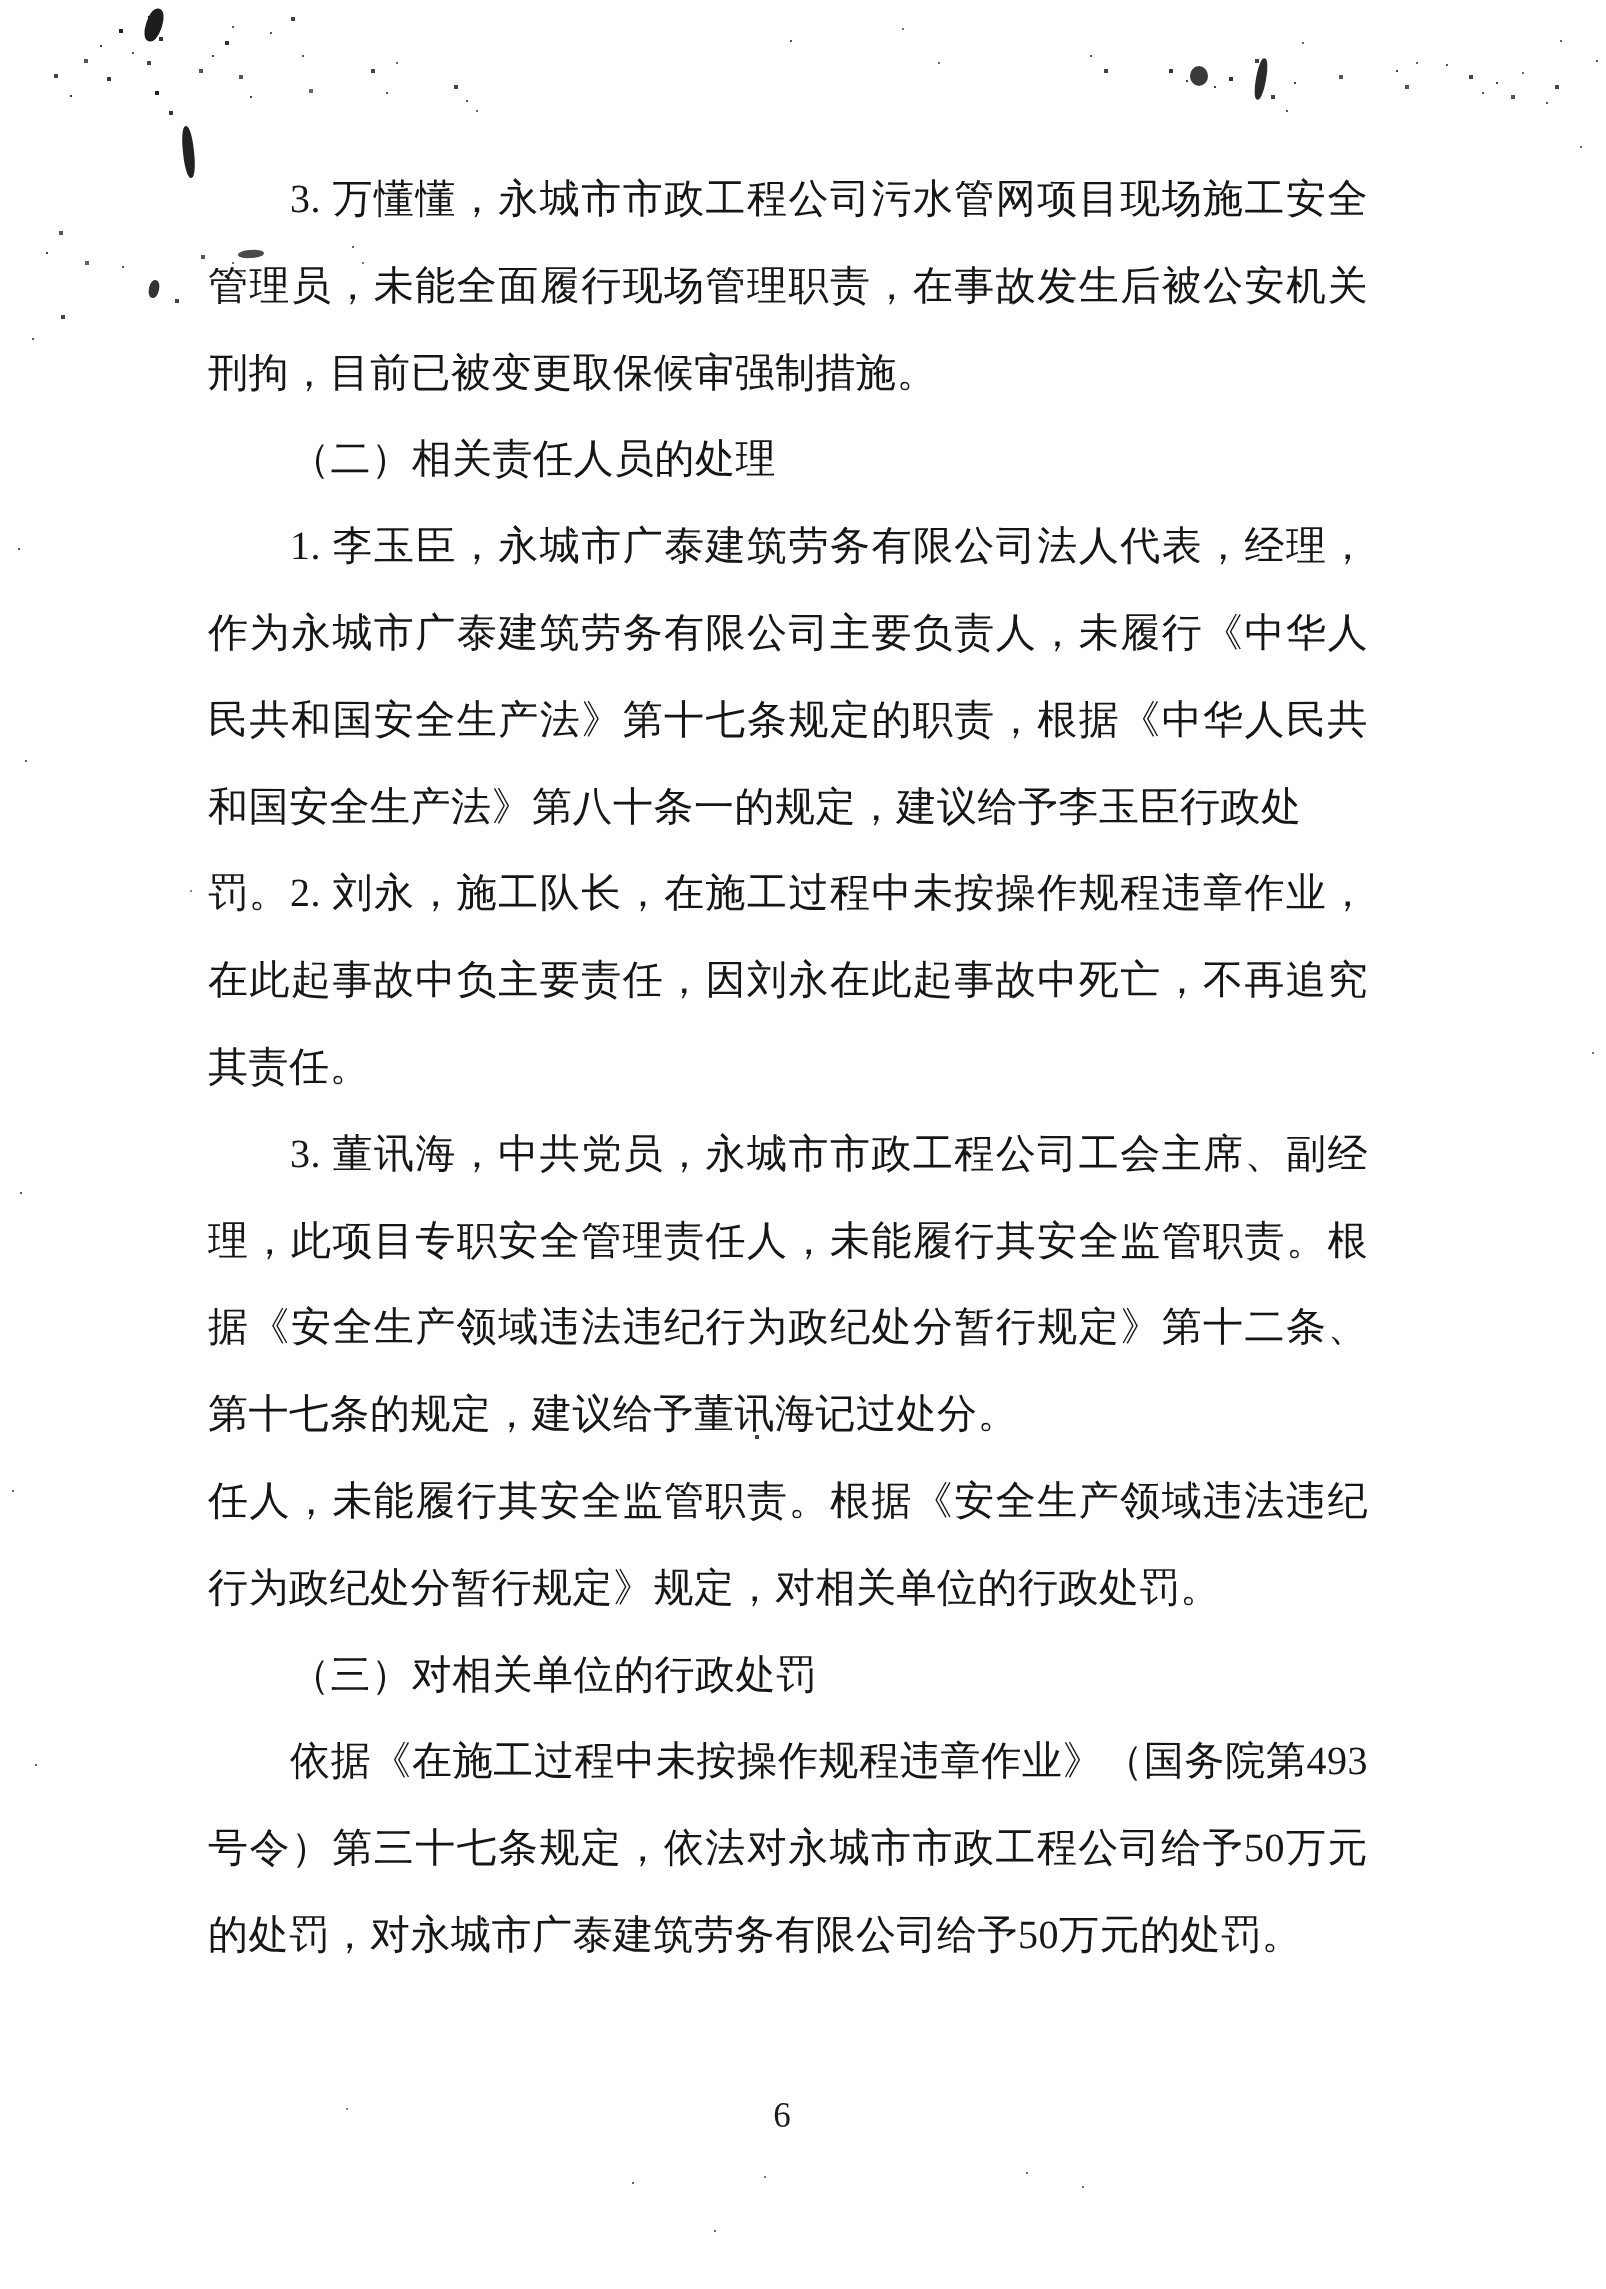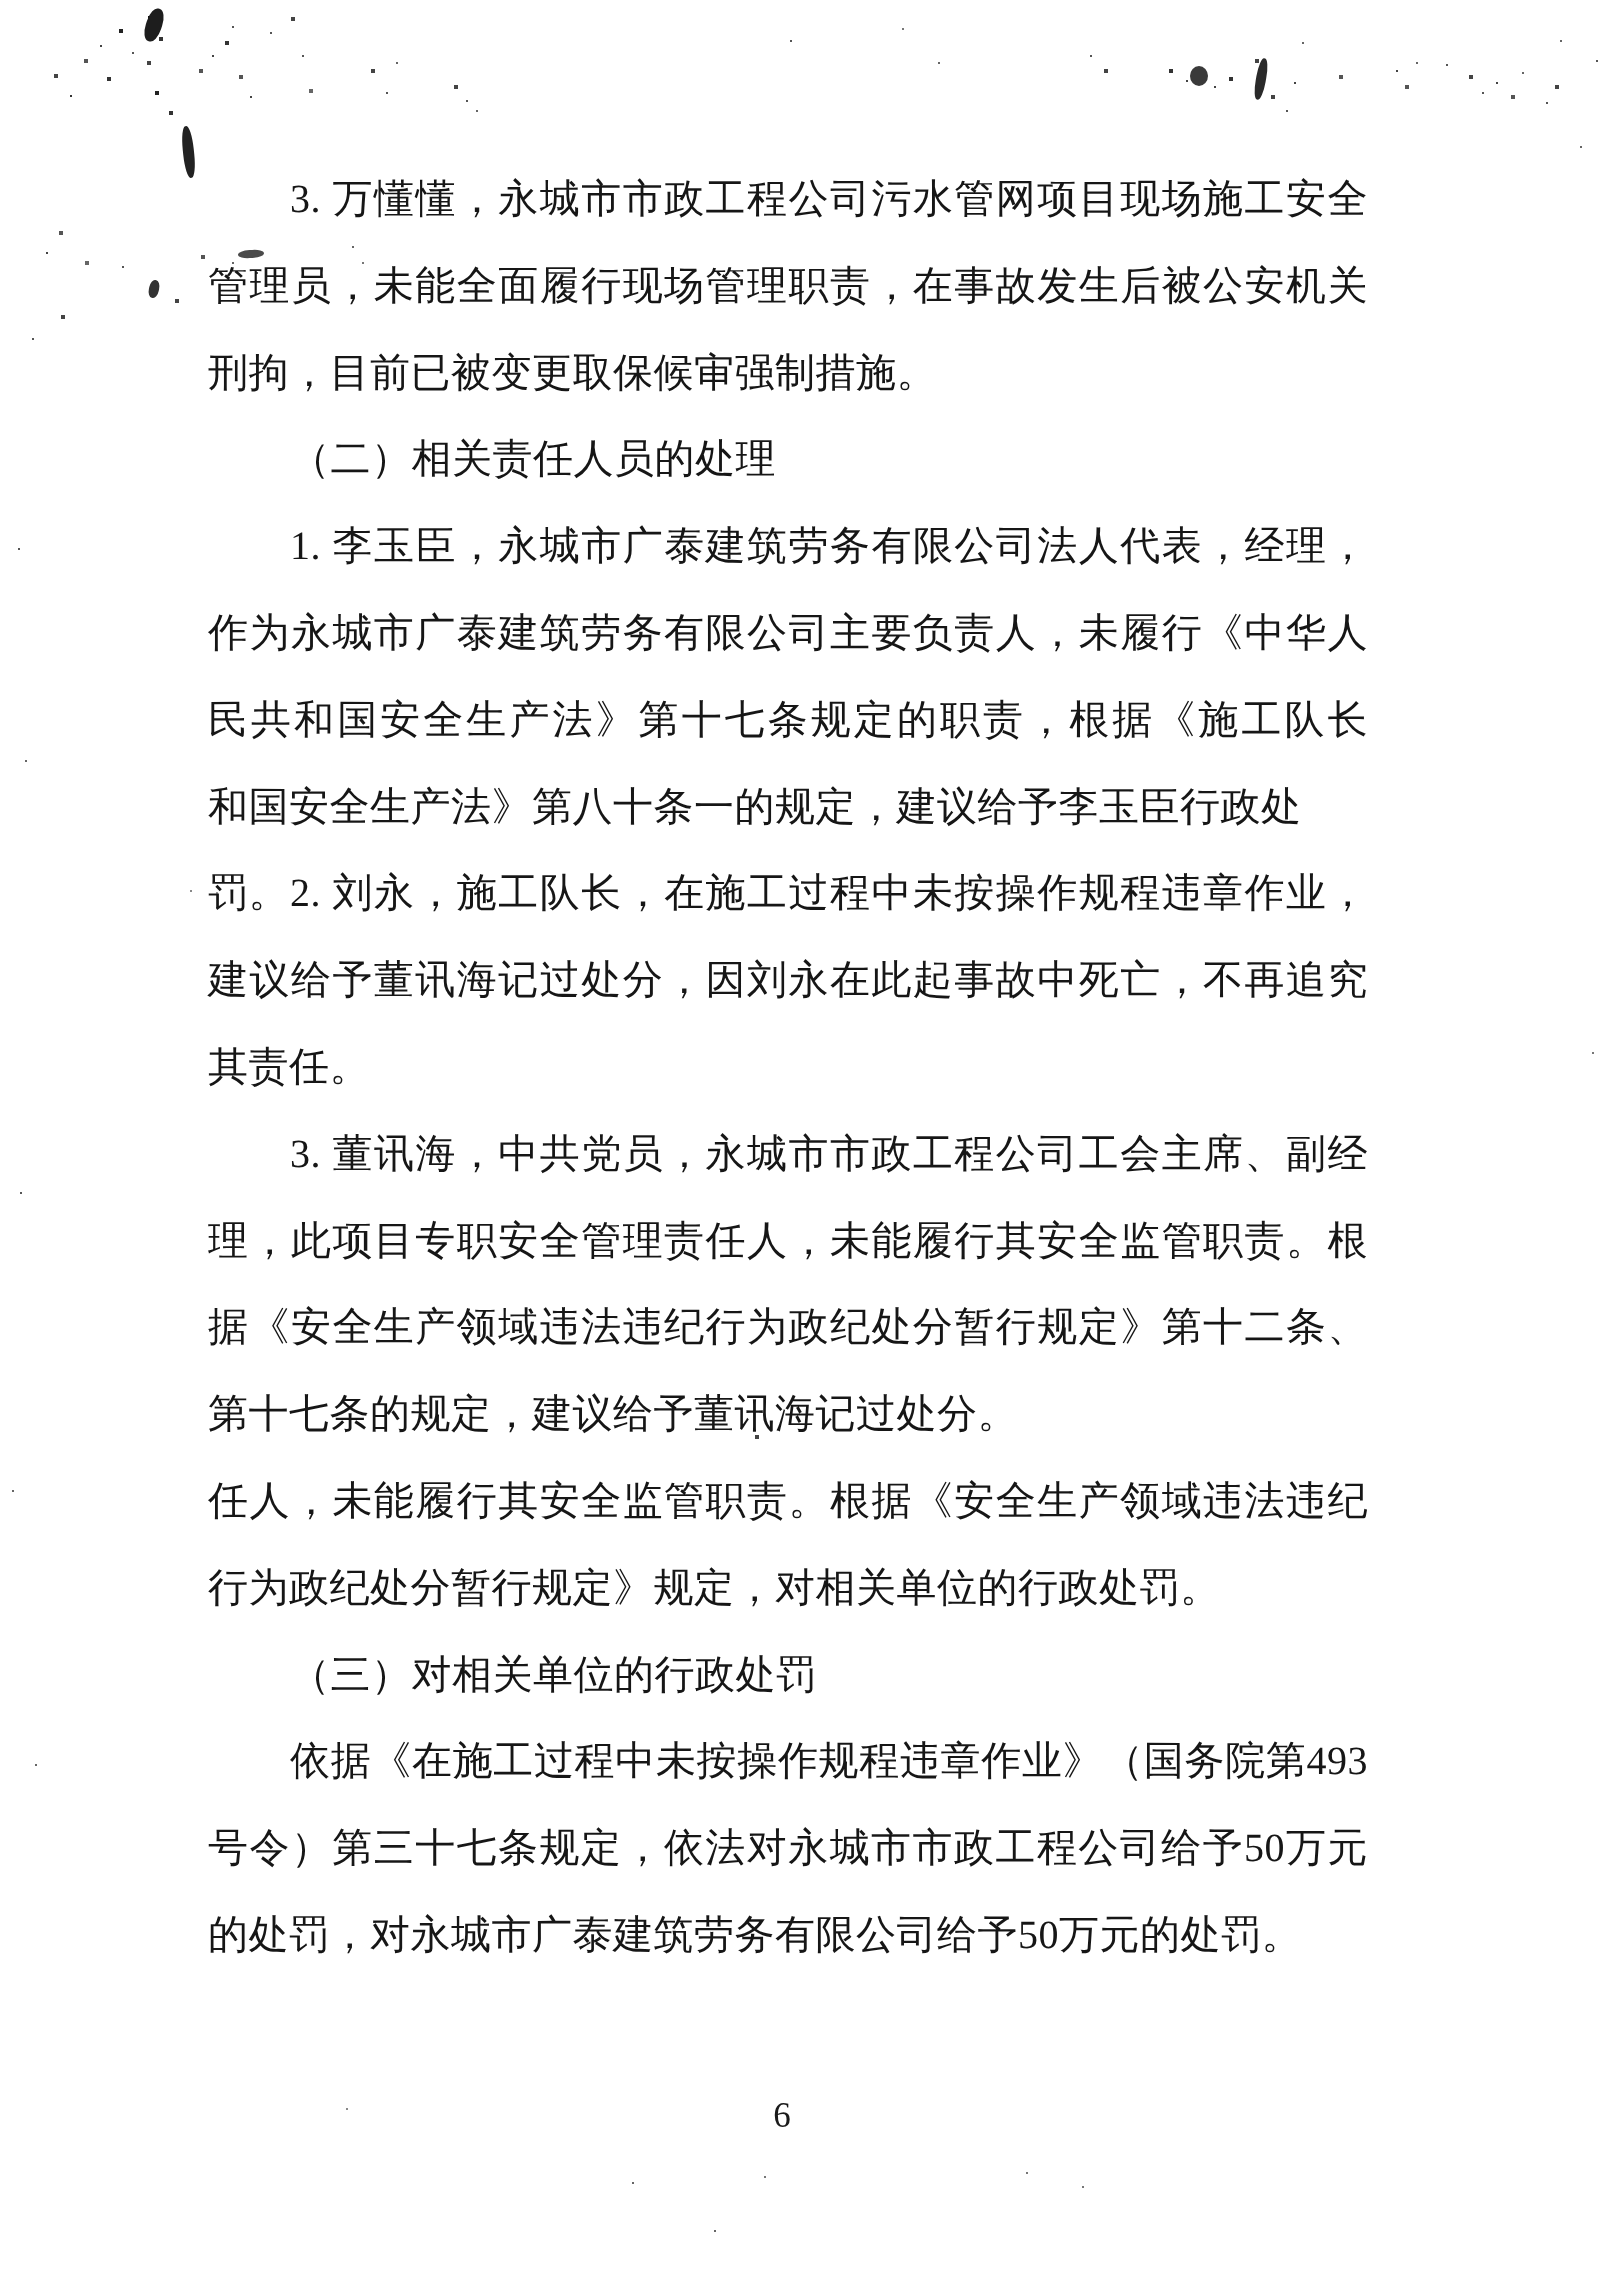--- a/index.html
+++ b/index.html
@@ -126,24 +126,24 @@
   <div class="blob" id="blob-5"></div>
   <div class="blob" id="blob-6"></div>
 
   <div class="text-block" id="text-block">
       <div class="line indent justify">3. 万懂懂，永城市市政工程公司污水管网项目现场施工安全</div>
       <div class="line justify">管理员，未能全面履行现场管理职责，在事故发生后被公安机关</div>
       <div class="line">刑拘，目前已被变更取保候审强制措施。</div>
       <div class="line indent">（二）相关责任人员的处理</div>
       <div class="line indent justify">1. 李玉臣，永城市广泰建筑劳务有限公司法人代表，经理，</div>
       <div class="line justify">作为永城市广泰建筑劳务有限公司主要负责人，未履行《中华人</div>
-      <div class="line justify">民共和国安全生产法》第十七条规定的职责，根据《施工队长</div>
+      <div class="line justify">民共和国安全生产法》第十七条规定的职责，根据《中华人民共</div>
       <div class="line">和国安全生产法》第八十条一的规定，建议给予李玉臣行政处罚。</div>
       <div class="line indent justify">2. 刘永，施工队长，在施工过程中未按操作规程违章作业，</div>
-      <div class="line justify">建议给予董讯海记过处分，因刘永在此起事故中死亡，不再追究</div>
+      <div class="line justify">在此起事故中负主要责任，因刘永在此起事故中死亡，不再追究</div>
       <div class="line">其责任。</div>
       <div class="line indent justify">3. 董讯海，中共党员，永城市市政工程公司工会主席、副经</div>
       <div class="line justify">理，此项目专职安全管理责任人，未能履行其安全监管职责。根</div>
       <div class="line justify">据《安全生产领域违法违纪行为政纪处分暂行规定》第十二条、</div>
       <div class="line">第十七条的规定，建议给予董讯海记过处分。</div>
       <div class="line justify">任人，未能履行其安全监管职责。根据《安全生产领域违法违纪</div>
       <div class="line">行为政纪处分暂行规定》规定，对相关单位的行政处罚。</div>
       <div class="line indent">（三）对相关单位的行政处罚</div>
       <div class="line indent justify">依据《在施工过程中未按操作规程违章作业》（国务院第493</div>
       <div class="line justify">号令）第三十七条规定，依法对永城市市政工程公司给予50万元</div>

